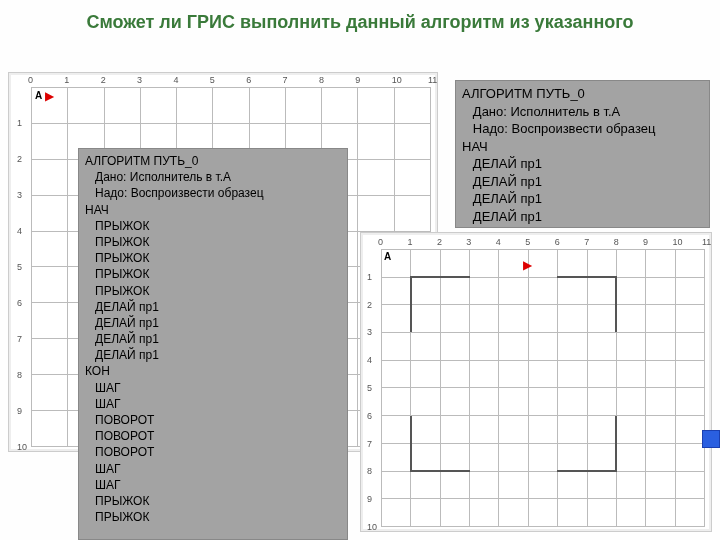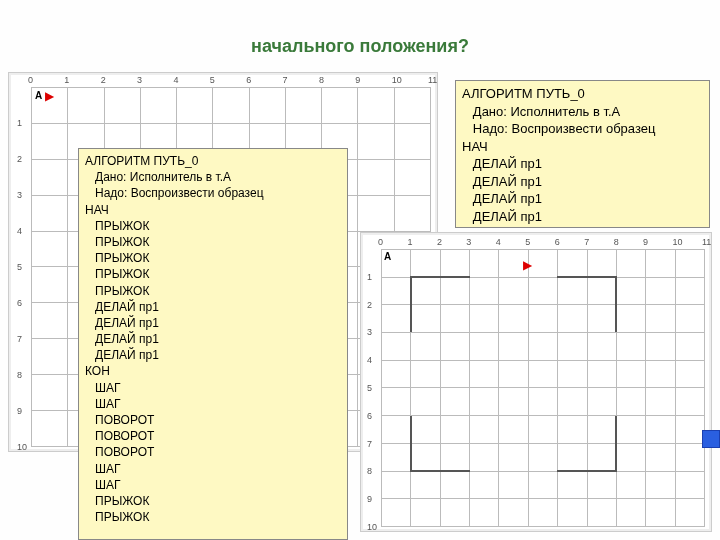--- a/index.html
+++ b/index.html
@@ -46,21 +46,21 @@
   }
   .arrow {
     position: absolute;
     color: #d00;
     font-size: 12px;
     line-height: 1;
   }
   
   .algo {
     position: absolute;
-    background: #fef9c3;
+    background: #a3a3a3;
     border: 1px solid #888;
     font-family: Arial, sans-serif;
     font-size: 12px;
     line-height: 1.35;
     color: #000;
     padding: 4px 6px;
     overflow: hidden;
   }
   .algo .line { white-space: pre; }
   
@@ -71,22 +71,21 @@
   .blue-tab {
     position: absolute;
     background: #2a5fe0;
     border: 1px solid #1a3fb0;
   }
 </style>
 </head>
 <body>
 
 <div class="title">
-  <br>
-  <span>начального положения?</span>
+  <span>Сможет ли ГРИС выполнить данный алгоритм из указанного</span><br>
 </div>
 
 <div class="panel" style="left:8px; top:72px; width:430px; height:380px;">
   <div class="grid" style="left:22px; top:14px; width:400px; height:360px; position:absolute;">
     <table>
         <tbody id="lg-body">
           <tr>
             <td></td>
             <td></td>
             <td></td>

